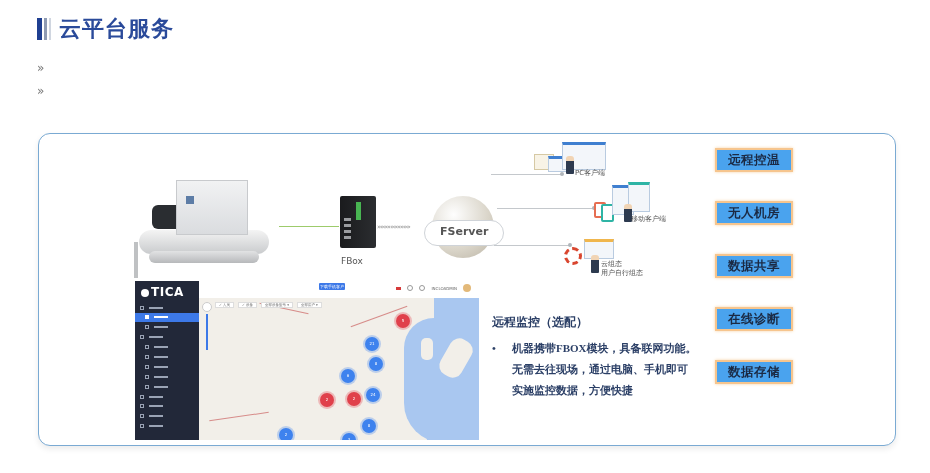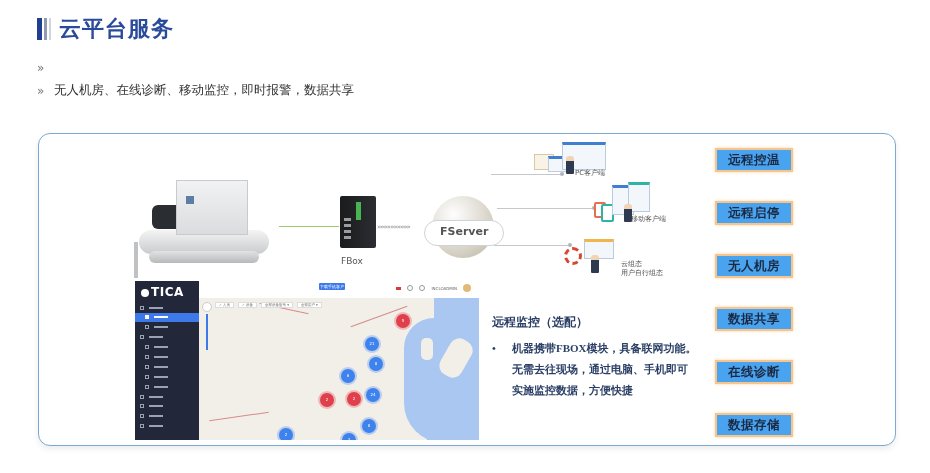--- a/index.html
+++ b/index.html
@@ -126,21 +126,20 @@
       </div>
     <h1 class="page-title">云平台服务</h1>
   </div>
 
   <ul class="bullets">
     <li>
       <span class="raquo">»</span>
     </li>
     <li>
       <span class="raquo">»</span>
-      <span>无人机房、在线诊断、移动监控，即时报警，数据共享</span>
     </li>
   </ul>
 
   <div class="card">
 
     <div class="chiller">
       <div class="legs"></div>
       <div class="tube"></div>
       <div class="tube2"></div>
       <div class="motor"></div>
@@ -181,21 +180,21 @@
       <div class="screen-a" style="left:34px;top:0;width:22px;height:30px;border-top-color:#2eb4a5;"></div>
       <div class="person" style="left:30px;top:22px;"></div>
     </div>
     <div class="client-label" style="left:592px;top:81px;">移动客户端</div>
 
     <div class="client" style="left:525px;top:103px;">
       <div class="gear" style="left:0;top:10px;"></div>
       <div class="screen-a" style="left:20px;top:2px;width:30px;height:20px;border-top-color:#f0b64d;"></div>
       <div class="person" style="left:27px;top:18px;"></div>
     </div>
-    <div class="client-label" style="left:562px;top:126px;margin-left:20px;">
+    <div class="client-label" style="left:562px;top:126px;">
       <div>云组态</div>
       <div>用户自行组态</div>
     </div>
 
     <div class="dash">
       <div class="side">
         <div class="logo"><span class="logo-dot"></span><span>TICA</span></div>
         <div class="nav">
           <div class="nav-item">
               <span class="ic"></span>
@@ -292,20 +291,19 @@
         <div class="marker blue" style="left:80px;top:130px;">2</div>
         <div class="marker blue" style="left:143px;top:135px;">3</div>
       </div>
     </div>
 
     <div class="rm-title">远程监控（选配）</div>
     <div class="rm-bullet">机器携带FBOX模块，具备联网功能。无需去往现场，通过电脑、手机即可实施监控数据，方便快捷</div>
 
     <div class="features">
       <div class="feature">远程控温</div>
-      <div class="feature">远程启停</div>
       <div class="feature">无人机房</div>
       <div class="feature">数据共享</div>
       <div class="feature">在线诊断</div>
       <div class="feature">数据存储</div>
     </div>
   </div>
 </div>
 
 </body></html>

